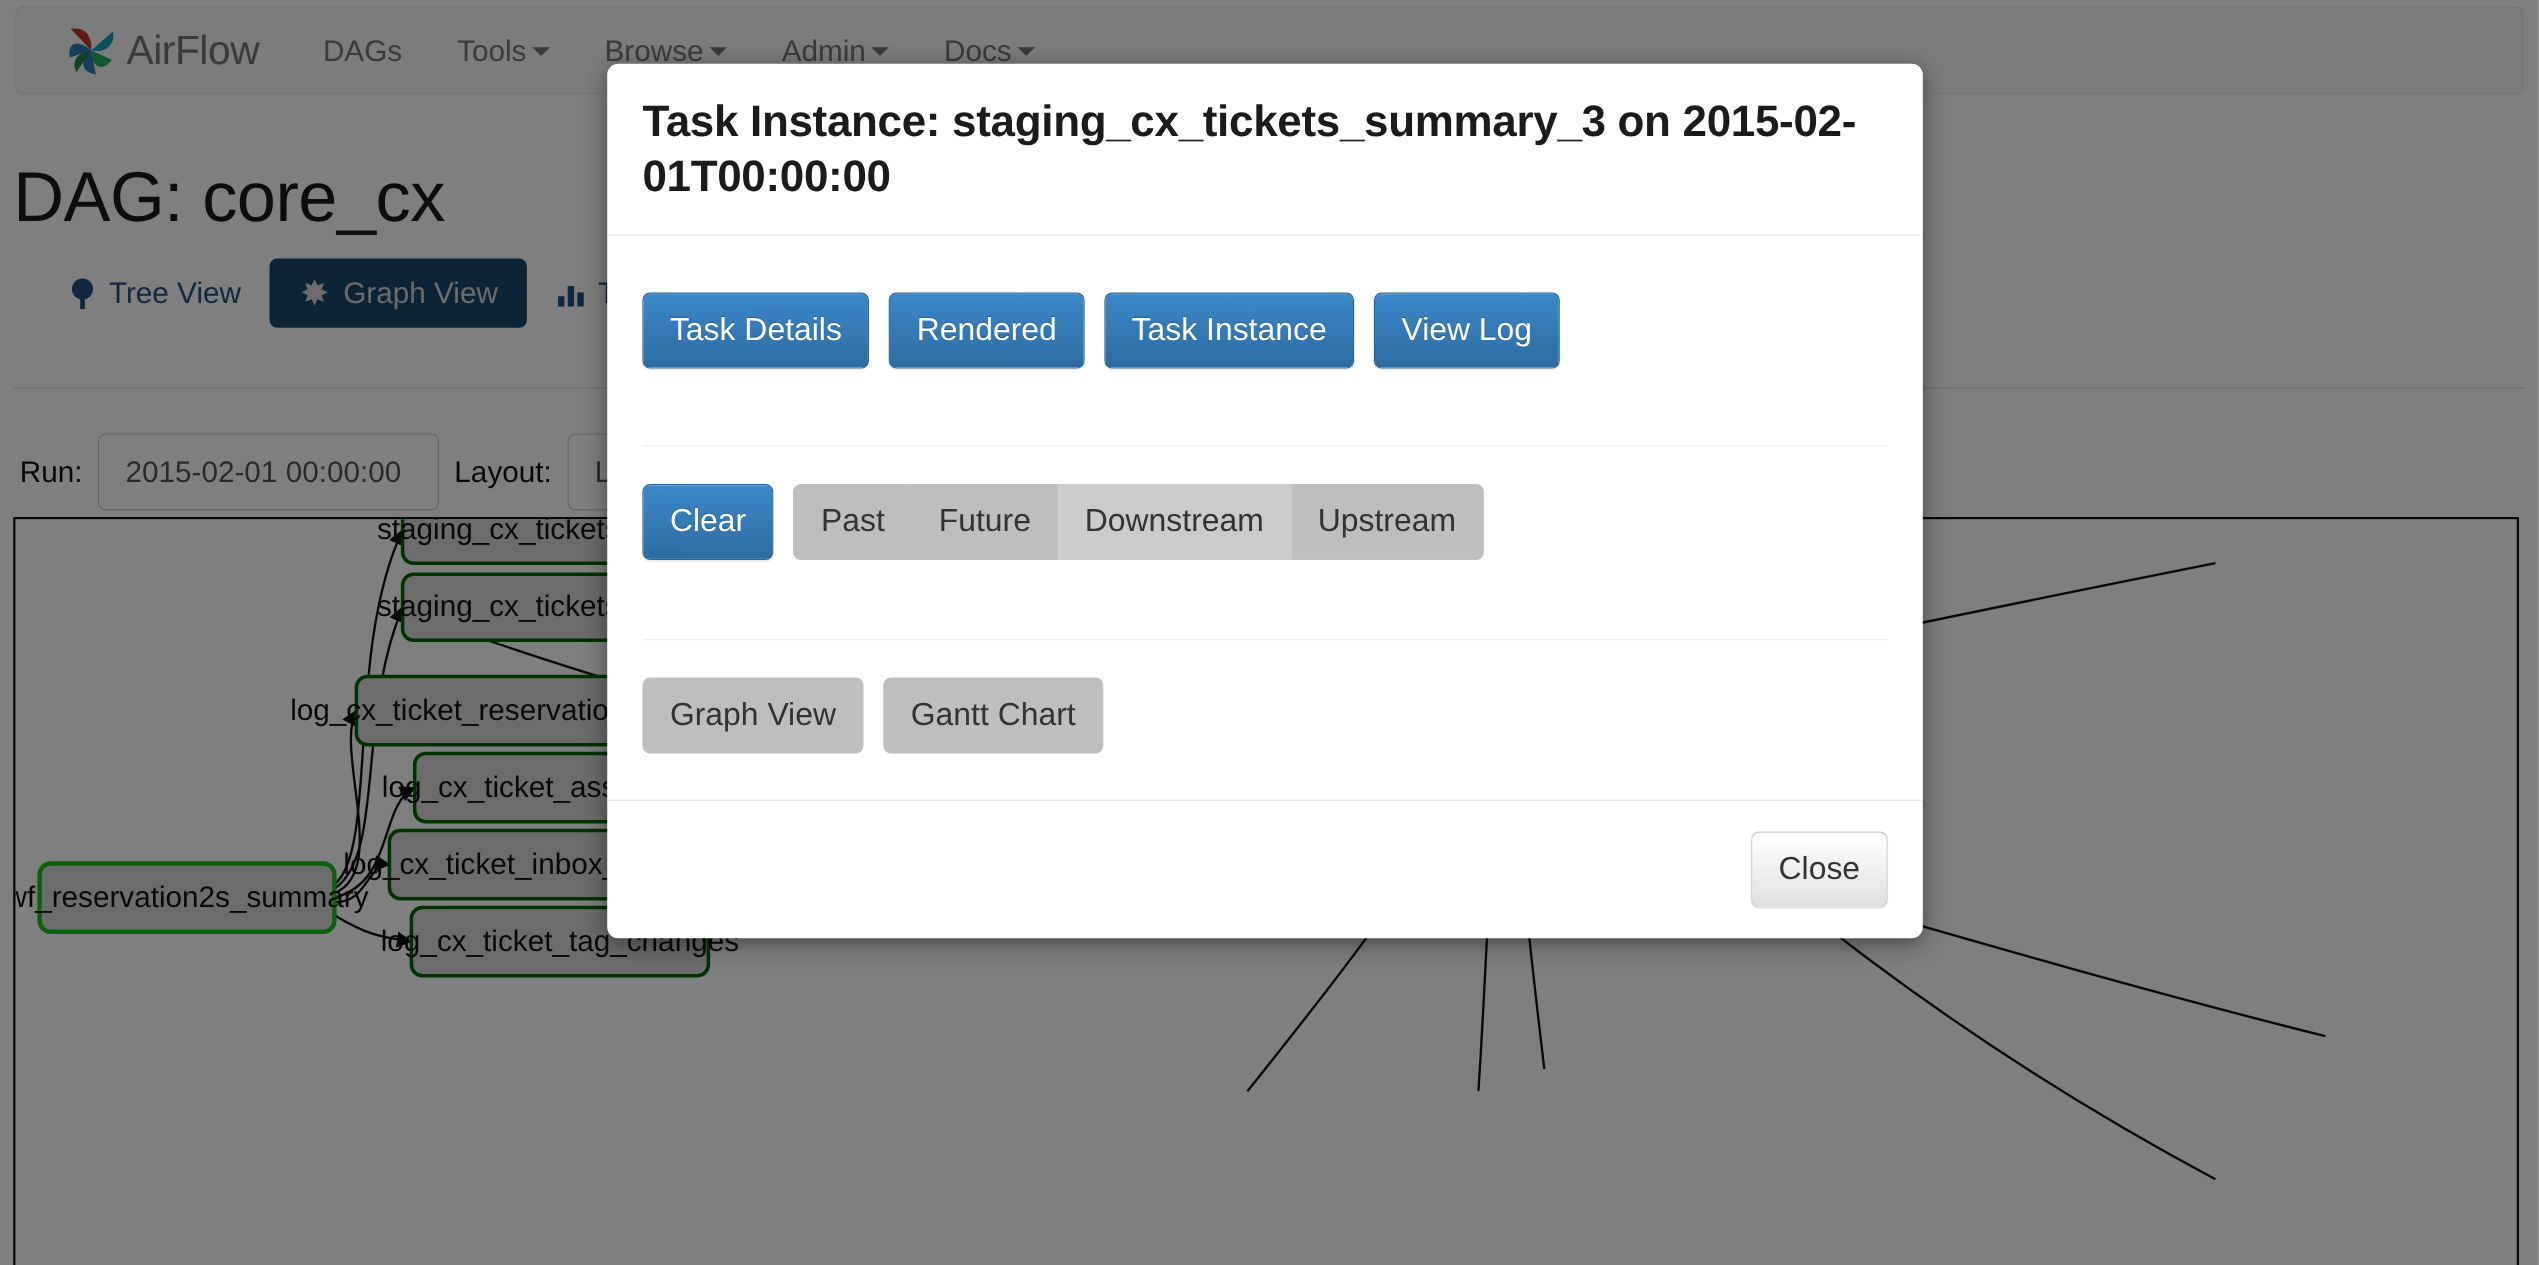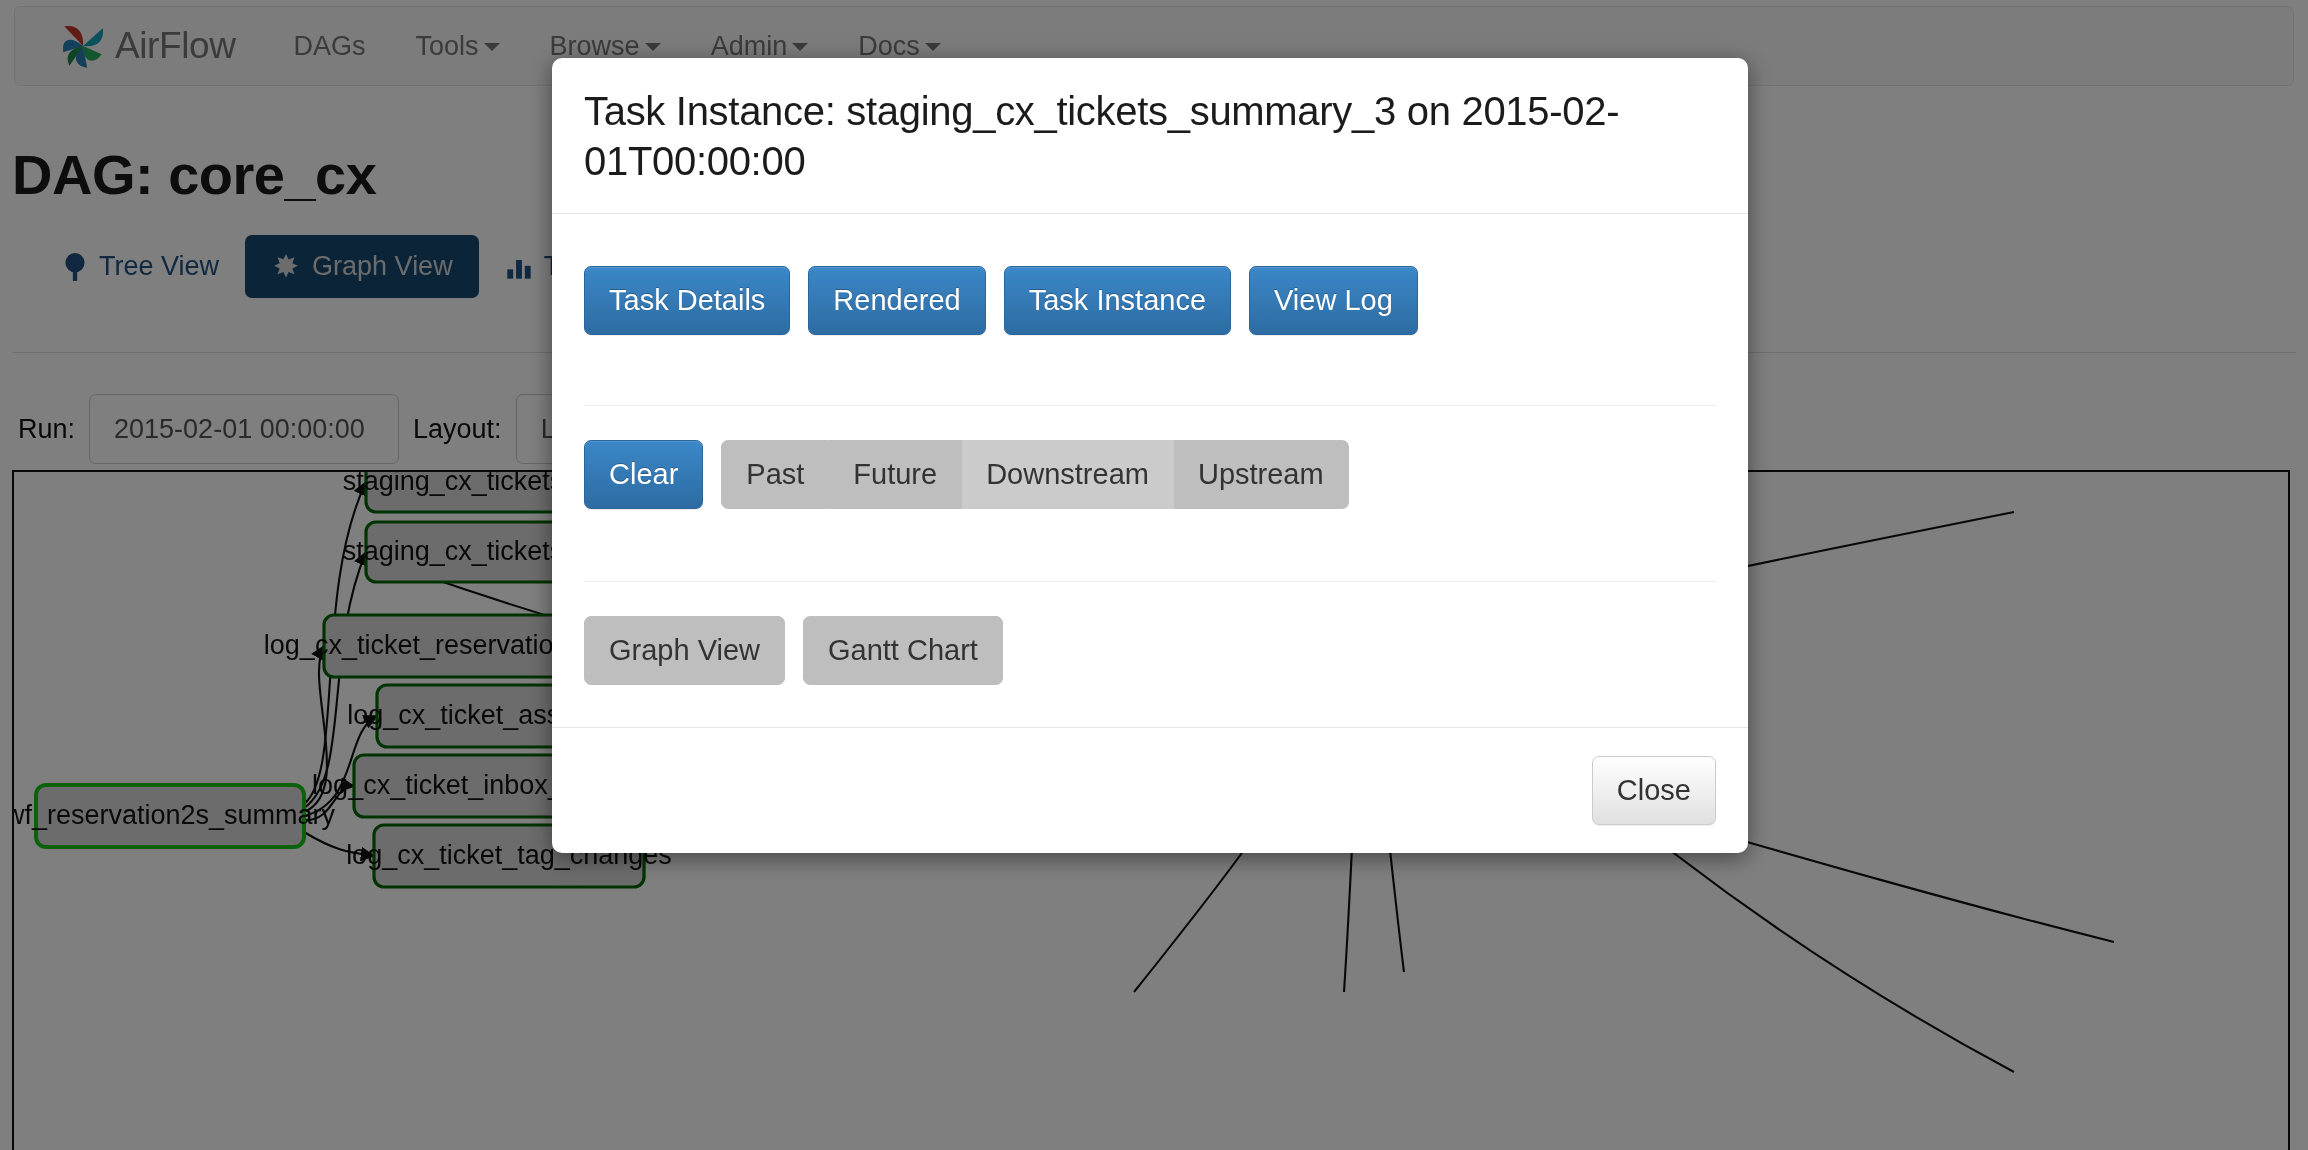--- a/index.html
+++ b/index.html
@@ -57,22 +57,22 @@
     vertical-align: 4px;
     border-left: 8px solid transparent;
     border-right: 8px solid transparent;
     border-top: 8px solid #777777;
   }
 
   
   #dag-title {
     position: absolute;
     left: 12px; top: 142px;
-    font-size: 56px;
-    font-weight: bold;
+    font-size: 64px;
+    font-weight: normal;
     color: #1a1a1a;
     letter-spacing: -0.5px;
     margin: 0;
   }
 
   
   #tabs {
     position: absolute;
     left: 36px; top: 235px;
     display: flex;
@@ -171,21 +171,21 @@
     overflow: hidden;
   }
   #modal-header {
     padding: 28px 32px 26px 32px;
     border-bottom: 1px solid #e5e5e5;
   }
   #modal-title {
     margin: 0;
     font-size: 40px;
     line-height: 1.26;
-    font-weight: normal;
+    font-weight: bold;
     color: #1b1b1b;
     letter-spacing: -0.3px;
   }
   #modal-body {
     padding: 30px 32px 6px 32px;
   }
   .row { display: flex; align-items: center; }
   .row + .hr {
     margin: 36px 0 0 0;
     border: 0;

